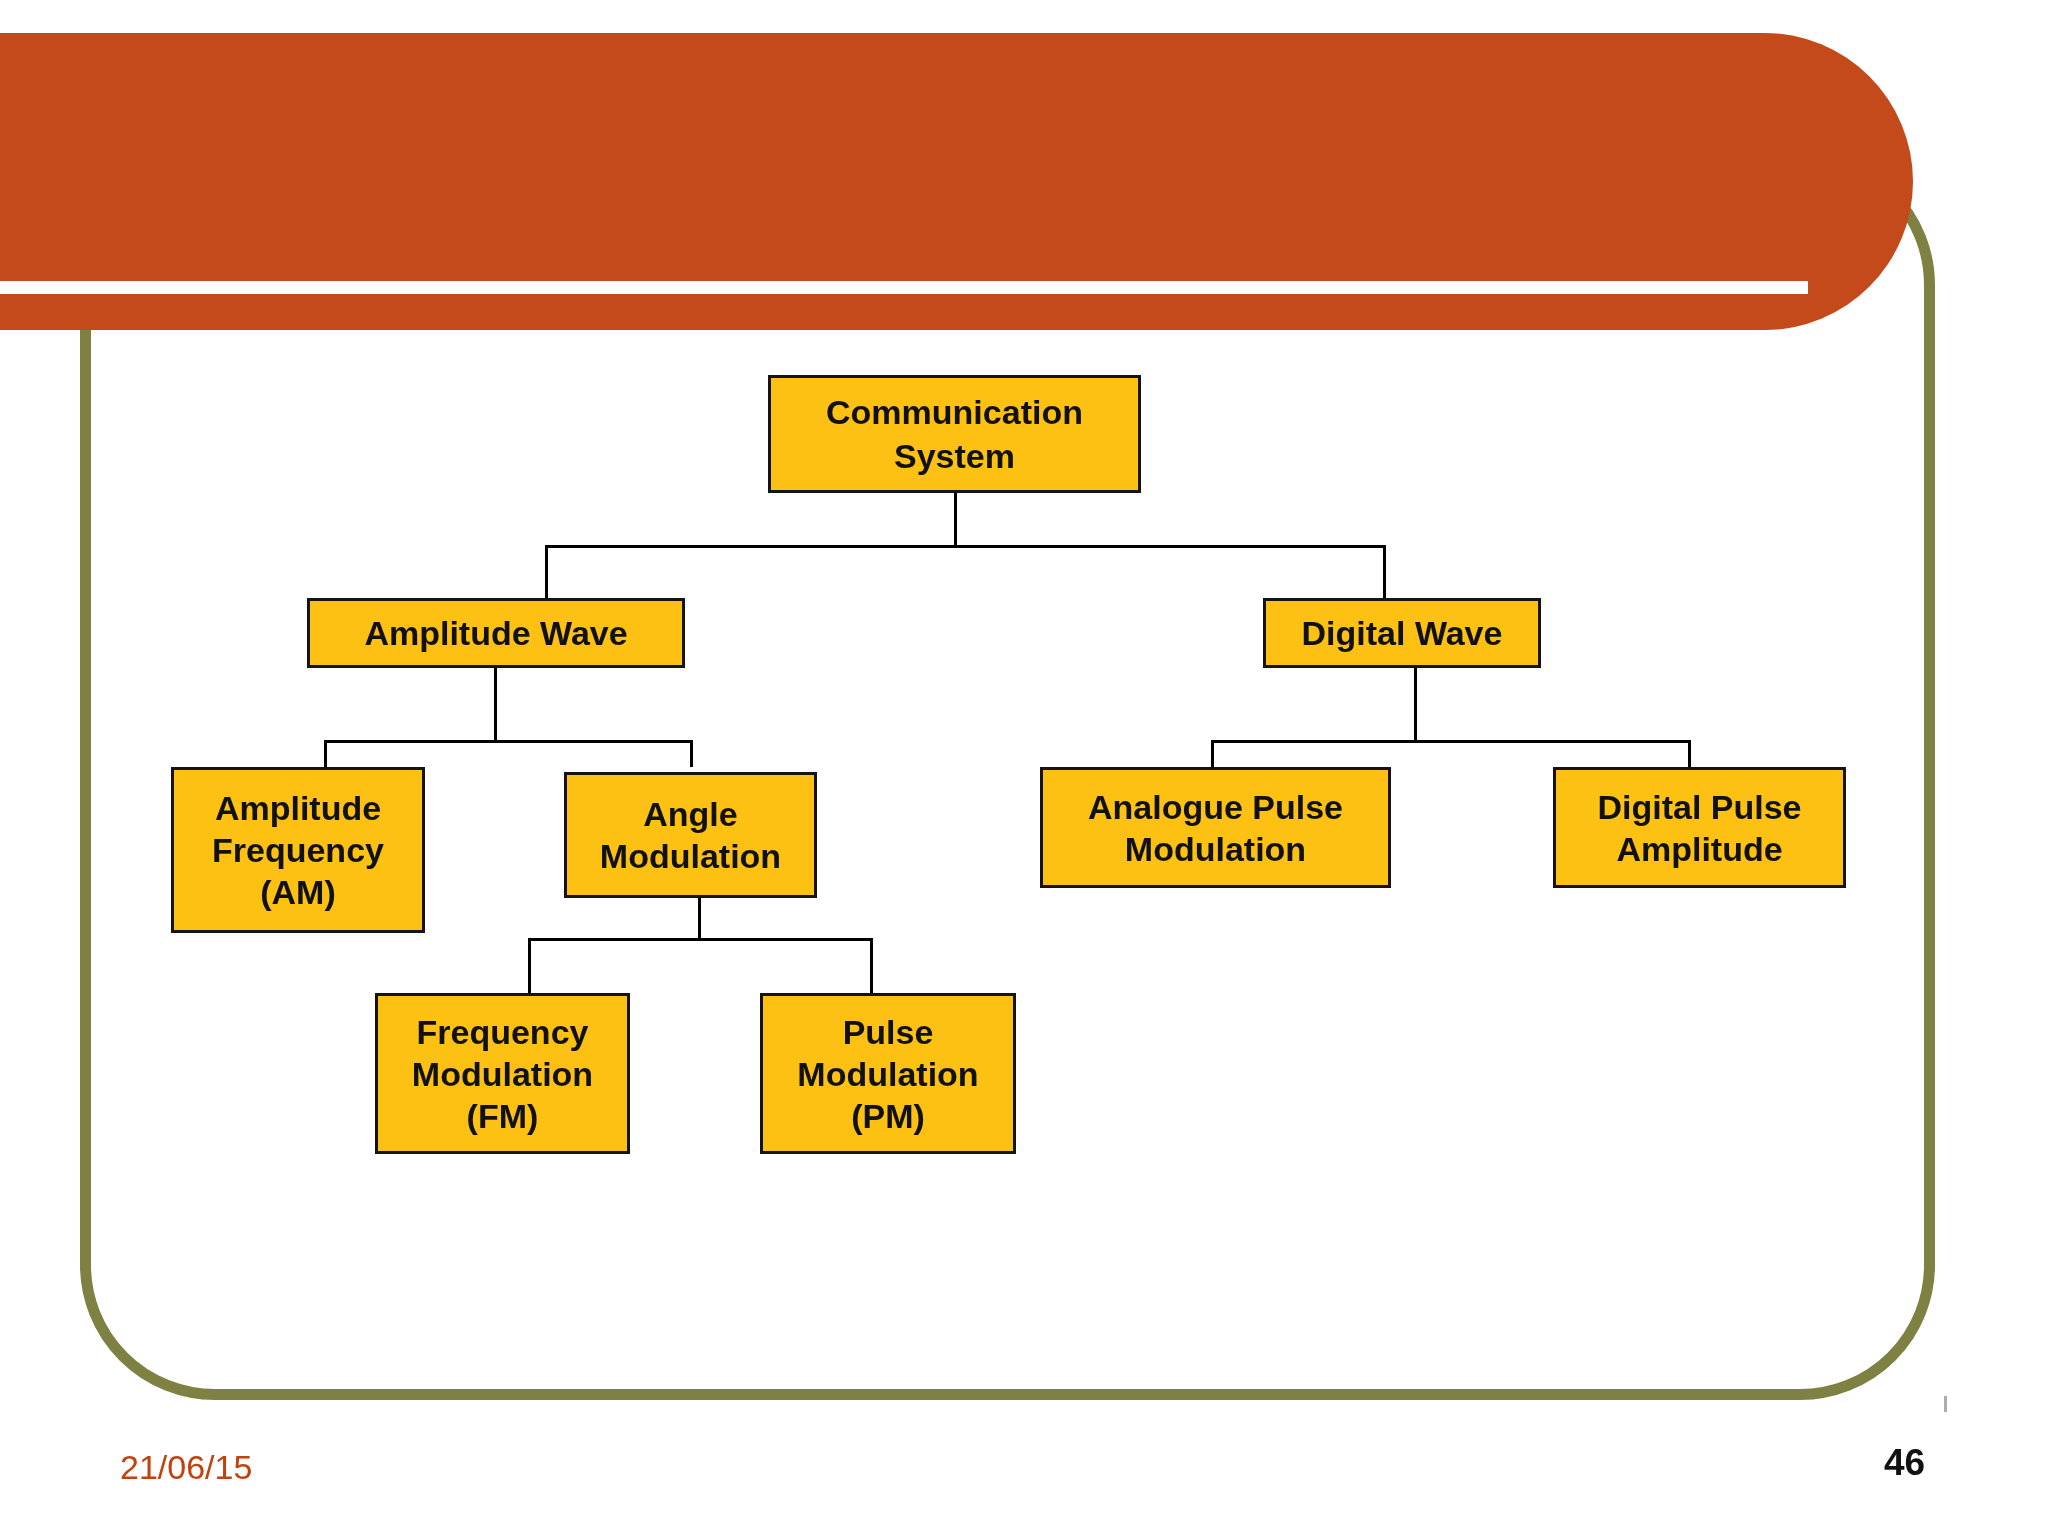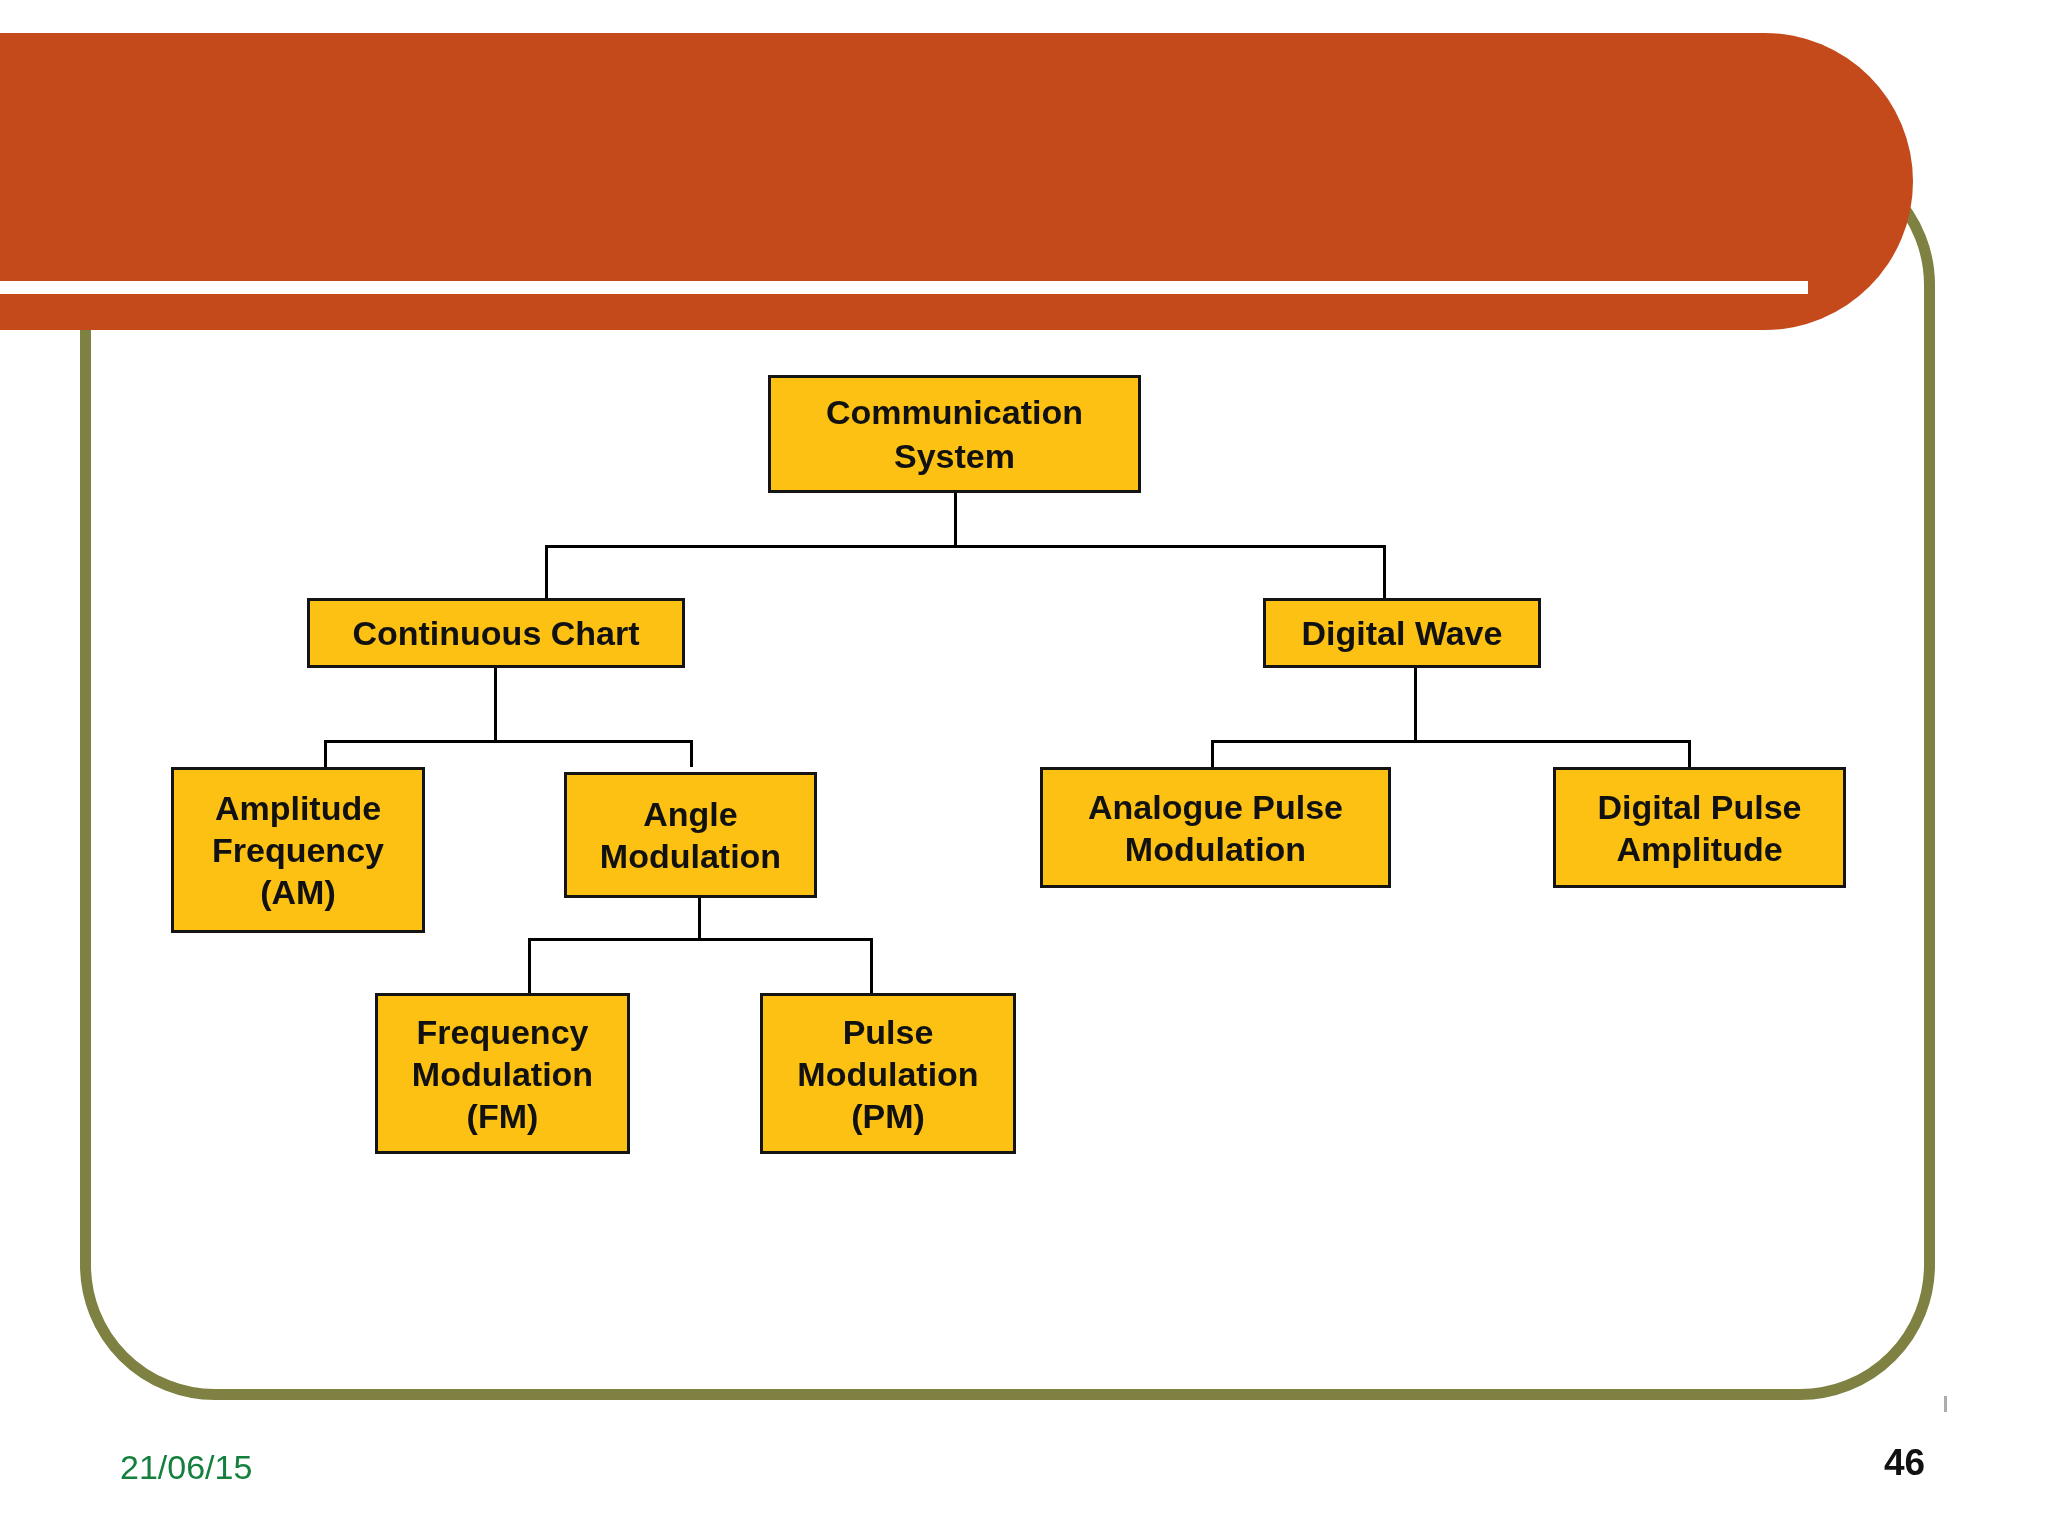--- a/index.html
+++ b/index.html
@@ -87,21 +87,21 @@
   .c3h {left:1211px;top:740px; width:480px;height:3px;}
   .c3vl{left:1211px;top:740px; width:3px;  height:27px;}
   .c3vr{left:1688px;top:740px; width:3px;  height:27px;}
   .c4v {left:698px; top:893px; width:3px;  height:48px;}
   .c4h {left:528px; top:938px; width:345px;height:3px;}
   .c4vl{left:528px; top:938px; width:3px;  height:55px;}
   .c4vr{left:870px; top:938px; width:3px;  height:55px;}
   
   .footer-date{
     position:absolute;left:120px;top:1448px;
-    font-size:34px;color:#15803d;font-weight:400;
+    font-size:34px;color:#c2410c;font-weight:400;
   }
   .page-number{
     position:absolute;left:1884px;top:1442px;
     font-size:37px;color:#111111;font-weight:700;
   }
   .edge-tick{
     position:absolute;left:1944px;top:1396px;
     width:3px;height:16px;background:#adadad;
   }
 </style>
@@ -129,21 +129,21 @@
   <div class="conn c3h"></div>
   <div class="conn c3vl"></div>
   <div class="conn c3vr"></div>
   <div class="conn c4v"></div>
   <div class="conn c4h"></div>
   <div class="conn c4vl"></div>
   <div class="conn c4vr"></div>
 
   <div class="node n-root">Communication
 System</div>
-  <div class="node n-cw">Continuous Chart</div>
+  <div class="node n-cw">Amplitude Wave</div>
   <div class="node n-dw">Digital Wave</div>
   <div class="node n-am">Amplitude
 Frequency
 (AM)</div>
   <div class="node n-angle">Angle
 Modulation</div>
   <div class="node n-apm">Analogue Pulse
 Modulation</div>
   <div class="node n-dpm">Digital Pulse
 Amplitude</div>

